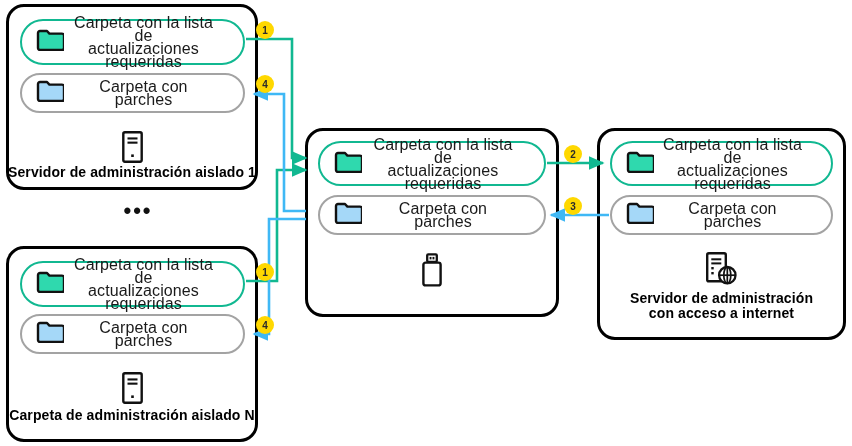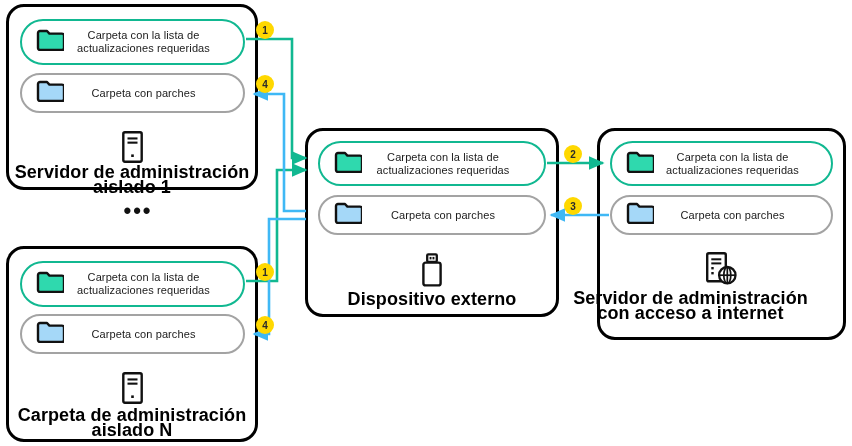--- a/index.html
+++ b/index.html
@@ -39,32 +39,32 @@
   .pill.blue  { border: 2px solid #a3a3a3; }
 
   .pill .folder {
     flex: 0 0 auto;
     margin-left: 14px;
     margin-right: 6px;
   }
   .pill .pill-label {
     flex: 1 1 auto;
     text-align: center;
-    font-size: 11px;
+    font-size: 16px;
     line-height: 13px;
     color: #1a1a1a;
     padding-right: 26px;
     white-space: pre-line;
     letter-spacing: 0.1px;
   }
   
   .group-caption {
     position: absolute;
     text-align: center;
-    font-size: 18px;
+    font-size: 14px;
     font-weight: bold;
     color: #000000;
     line-height: 15px;
     letter-spacing: 0.1px;
   }
   
   .device-icon {
     position: absolute;
     display: flex;
     justify-content: center;
@@ -226,21 +226,20 @@
 
   <div class="device-icon" style="left:412px; top:252px; width:40px; height:36px;">
     <svg width="22" height="34" viewBox="0 0 22 34">
       <rect x="6.2" y="1.4" width="9.6" height="7.4" rx="1" fill="#ffffff" stroke="#111111" stroke-width="2.3"></rect>
       <rect x="8.6" y="3.9" width="1.9" height="2.5" fill="#111111"></rect>
       <rect x="11.5" y="3.9" width="1.9" height="2.5" fill="#111111"></rect>
       <rect x="2.4" y="9.6" width="17.2" height="22.8" rx="2.2" fill="#ffffff" stroke="#111111" stroke-width="2.4"></rect>
     </svg>
   </div>
 
-  <div class="group-caption" style="left:307px; top:292px; width:250px;">Dispositivo externo</div>
 
   <div class="group-box" style="left:597px; top:128px; width:249px; height:212px;"></div>
 
   <div class="pill green" style="left:610px; top:141px; width:223px; height:45px;">
     <span class="folder">
       <svg width="28" height="22" viewBox="0 0 28 22">
         <path d="M2,4 a2,2 0 0 1 2,-2 h7 l2.4,2.6 h12.6 a2,2 0 0 1 2,2 v12.4 a2,2 0 0 1 -2,2 h-22 a2,2 0 0 1 -2,-2 Z" fill="#2fd9ae" stroke="#111111" stroke-width="2.4" stroke-linejoin="round"></path>
       </svg>
     </span>
     <span class="pill-label">Carpeta con la lista de
@@ -263,21 +262,21 @@
       <rect x="6.3" y="10.4" width="10" height="2" fill="#111111"></rect>
       <rect x="6.3" y="15.0" width="2.4" height="2.4" fill="#111111"></rect>
       <rect x="6.3" y="20.0" width="2.4" height="2.4" fill="#111111"></rect>
       <circle cx="22.3" cy="23.2" r="8.2" fill="#ffffff" stroke="#111111" stroke-width="2.3"></circle>
       <ellipse cx="22.3" cy="23.2" rx="3.5" ry="8.2" fill="none" stroke="#111111" stroke-width="1.7"></ellipse>
       <line x1="14.1" y1="23.2" x2="30.5" y2="23.2" stroke="#111111" stroke-width="1.7"></line>
       <line x1="22.3" y1="15.0" x2="22.3" y2="31.4" stroke="#111111" stroke-width="1.7"></line>
     </svg>
   </div>
 
-  <div class="group-caption" style="left:568px; top:291px; width:245px; white-space:pre-line;">Servidor de administración
+  <div class="group-caption" style="left:599px; top:291px; width:245px; white-space:pre-line;">Servidor de administración
 con acceso a internet</div>
 
   <svg id="wires-top" viewBox="0 0 852 446">
 
     <path d="M547,163 L603,163" fill="none" stroke="#11b891" stroke-width="2.6" marker-end="url(#arrow-green)"></path>
 
     <path d="M609,215 L551,215" fill="none" stroke="#3fb8f5" stroke-width="2.6" marker-end="url(#arrow-blue)"></path>
   </svg>
 
   <div class="badge" style="left:256px; top:21px;">1</div>

